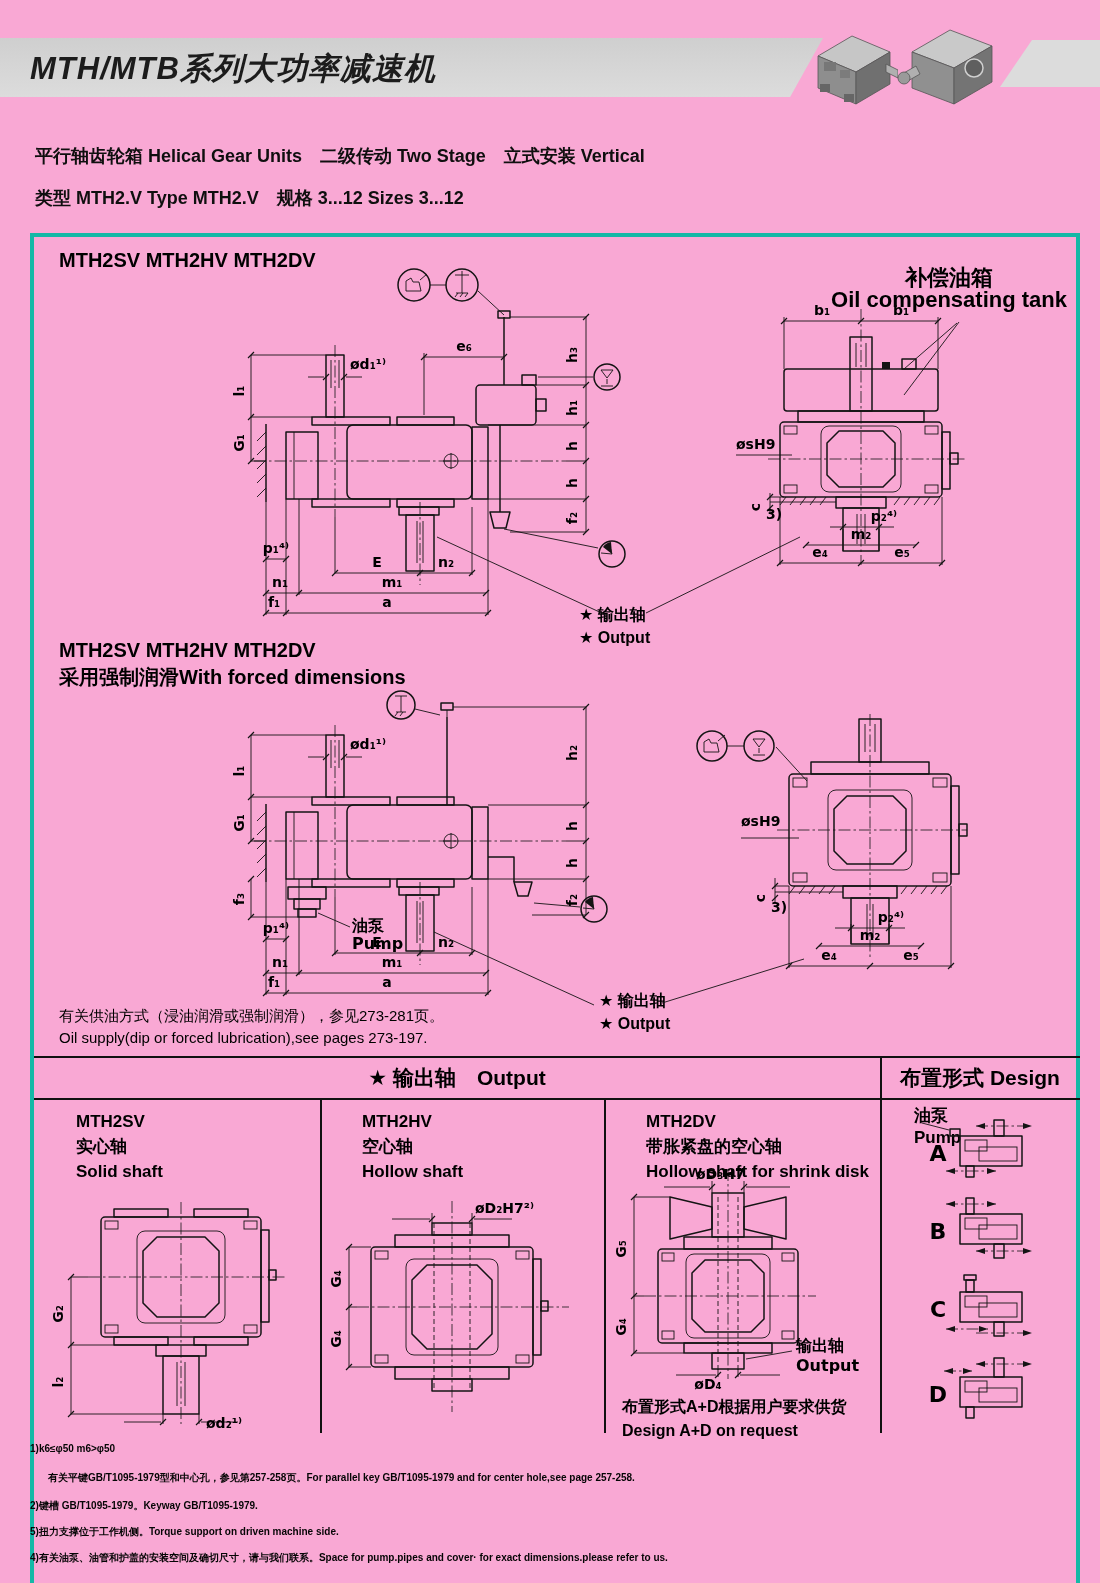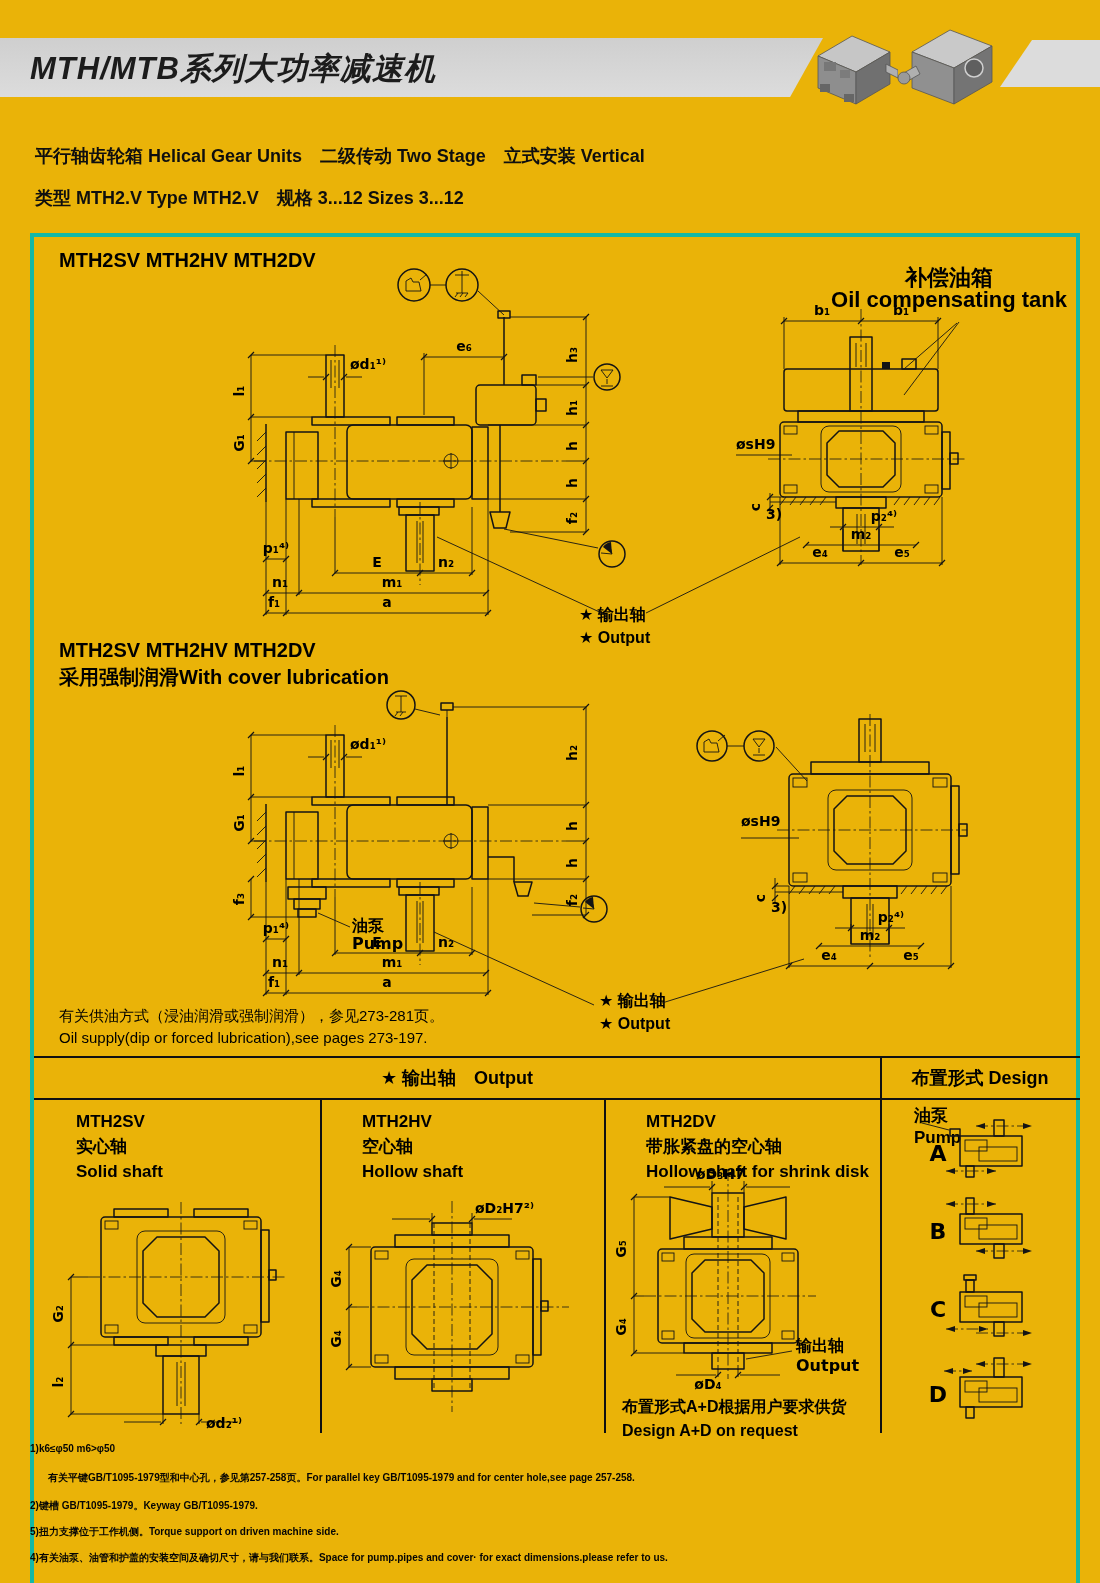--- a/index.html
+++ b/index.html
@@ -1,32 +1,32 @@
 <!DOCTYPE html>
 <html><head>
 <meta charset="utf-8">
 <style>
   html,body{margin:0;padding:0;background:#fff;}
-  .page{position:relative;width:1100px;height:1583px;background:#eab308;overflow:hidden;
+  .page{position:relative;width:1100px;height:1583px;background:#f9a8d4;overflow:hidden;
         font-family:"Liberation Sans","DejaVu Sans",sans-serif;color:#000;}
   .abs{position:absolute;}
   .band{left:0;top:38px;width:823px;height:59px;background:linear-gradient(#cfcfcf,#dcdcdc);
         clip-path:polygon(0 0,100% 0,96% 100%,0 100%);}
   .band2{left:1000px;top:40px;width:100px;height:47px;background:#dcdcdc;
         clip-path:polygon(32% 0,100% 0,100% 100%,0 100%);}
   .title{left:30px;top:48px;font-size:31px;font-weight:bold;font-style:italic;color:#1c1c1c;letter-spacing:1px;}
   .intro{left:35px;font-size:18px;font-weight:bold;color:#0f0f0f;}
   .box{left:30px;top:233px;width:1050px;height:1368px;border:4px solid #14b8a6;box-sizing:border-box;}
   .sect-title{font-size:20px;font-weight:bold;line-height:27px;color:#000;}
   .lbl-c{font-size:22px;font-weight:bold;text-align:center;line-height:22px;}
   .star{font-size:16px;font-weight:bold;line-height:23px;}
   .note{font-size:15px;font-weight:normal;line-height:22px;}
   .hline{background:#111;height:2px;}
   .vline{background:#111;width:2px;}
-  .th{font-size:18px;font-weight:bold;text-align:center;line-height:44px;}
+  .th{font-size:21px;font-weight:bold;text-align:center;line-height:44px;}
   .coltitle{font-size:17px;font-weight:bold;line-height:25px;margin-left:24px;}
   .fnote{left:30px;font-size:10px;font-weight:bold;color:#050505;white-space:nowrap;}
   
   svg .o{fill:none;stroke:#141414;stroke-width:1.5;stroke-linejoin:round;}
   svg .t{fill:none;stroke:#141414;stroke-width:.9;}
   svg .tk{fill:none;stroke:#141414;stroke-width:1.2;}
   svg .cl{fill:none;stroke:#141414;stroke-width:.8;stroke-dasharray:12 3 2.5 3;}
   svg .bd{fill:none;stroke:#141414;stroke-width:.9;stroke-dasharray:5 3;}
   svg .blk{fill:#141414;stroke:none;}
   svg text.lb{font:bold 14px "DejaVu Sans","Liberation Sans",sans-serif;fill:#000;text-anchor:middle;}
@@ -170,21 +170,21 @@
       <text class="lb" x="168" y="252">e₅</text>
     </svg>
 
     <div class="abs star" style="left:545px;top:366px">
       <div>★ 输出轴</div>
       <div>★ Output</div>
     </div>
 
     <div class="abs sect-title" style="left:25px;top:400px">
       <div>MTH2SV MTH2HV MTH2DV</div>
-      <div>采用强制润滑With cover lubrication</div>
+      <div>采用强制润滑With forced dimensions</div>
     </div>
 
     <svg class="abs" style="left:660px;top:487px" width="115" height="50">
       <circle class="o" cx="18" cy="22" r="15"></circle>
       <path class="t" d="M10,28h15l-2,-9h-6l-2,-4l-5,3zM24,17l7,-6"></path>
       <circle class="o" cx="65" cy="22" r="15"></circle>
       <path class="t" d="M59,15h12l-6,8zM65,24v5M59,31h12"></path>
       <path class="t" d="M33,22H50"></path>
     </svg>
 

